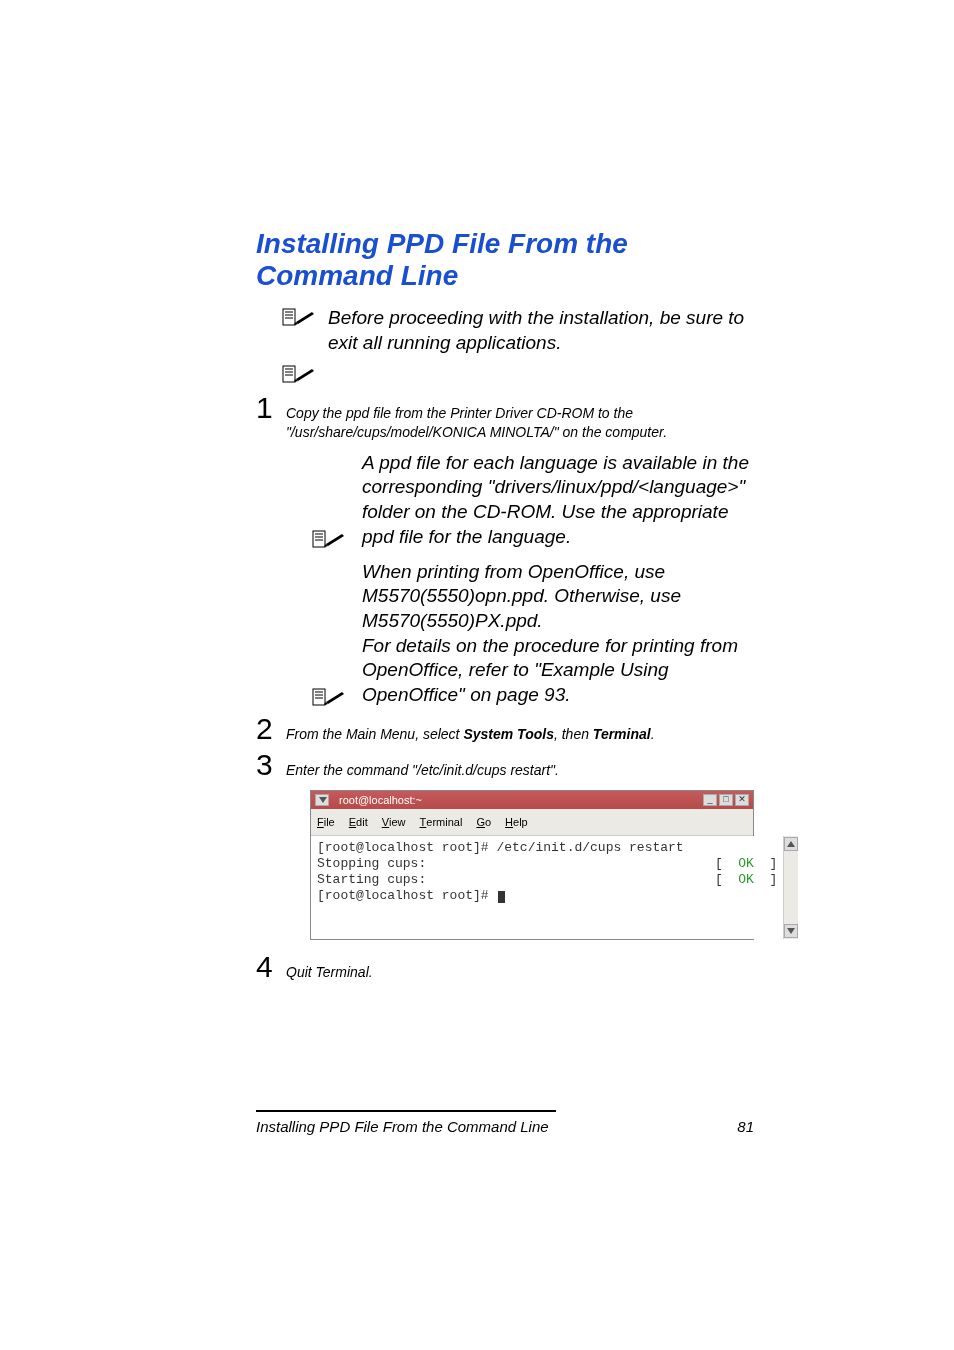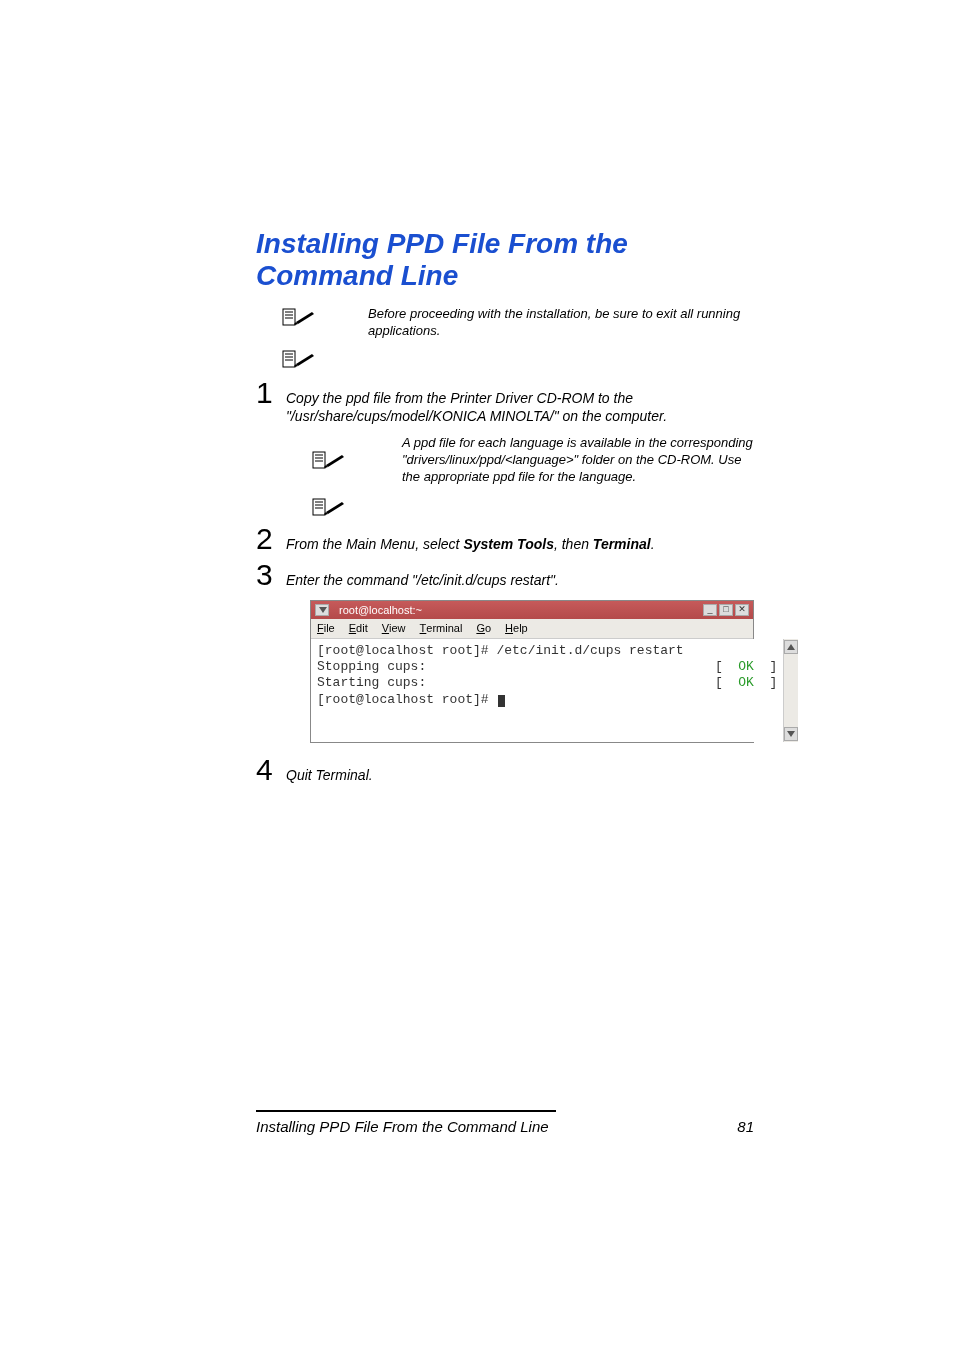--- a/index.html
+++ b/index.html
@@ -1,36 +1,36 @@
 <!DOCTYPE html>
 <html><head>
 <meta charset="utf-8">
 <style>
   * { box-sizing: border-box; margin: 0; padding: 0; }
   html, body { width: 954px; height: 1350px; background: #ffffff; font-family: Arial, Helvetica, sans-serif; color: #000; }
   .page { width: 954px; height: 1350px; position: relative; padding: 228px 200px 0 256px; }
   .heading { color: #1a4fd0; font-size: 28px; font-weight: bold; font-style: italic; margin-bottom: 14px; }
   .note-row { display: flex; align-items: flex-start; margin: 8px 0 8px 24px; }
   .note-icon { flex: 0 0 auto; width: 38px; height: 22px; display: flex; align-items: center; justify-content: center; margin-right: 10px; }
-  .note-text { font-style: italic; font-size: 13px; line-height: 1.3; flex: 1 1 auto; margin-left: 40px; }
+  .note-text { font-style: italic; font-size: 19px; line-height: 1.3; flex: 1 1 auto; }
   .step-row { display: flex; align-items: baseline; margin: 6px 0 4px 0; }
   .step-num { font-size: 30px; font-weight: 400; width: 30px; flex: 0 0 auto; text-align: left; line-height: 1; }
   .step-text { font-size: 14px; line-height: 1.3; flex: 1 1 auto; padding-top: 6px; font-style: italic; }
-  .sub-note-row { display: flex; align-items: center; margin: 10px 0 6px 54px; }
+  .sub-note-row { display: flex; align-items: flex-end; margin: 10px 0 6px 54px; }
   .sub-note-row .note-icon { margin-right: 14px; }
   .bold { font-weight: bold; margin-top: 41px; }
   .terminal-box { margin: 10px 0 6px 54px; border: 1px solid #888; width: 444px; }
   .term-titlebar { display: flex; align-items: center; height: 18px; background: linear-gradient(#c65a5a, #b44a4a); color: #fff; font-size: 11px; padding: 0 4px; }
   .term-titlebar .tb-left { display: flex; align-items: center; gap: 4px; justify-content: flex-end; }
   .term-titlebar .tb-title { margin-left: 6px; }
   .term-titlebar .tb-right { margin-left: auto; display: flex; gap: 2px; }
   .tb-btn { width: 14px; height: 12px; background: #ddd; border: 1px solid #aaa; font-size: 9px; line-height: 9px; text-align: center; color: #333; }
   .tb-arrow { width: 14px; height: 12px; background: #ddd; border: 1px solid #aaa; position: relative; }
   .tb-arrow::after { content: ""; position: absolute; top: 2px; left: 3px; border-left: 4px solid transparent; border-right: 4px solid transparent; border-top: 6px solid #555; }
-  .term-menubar { display: flex; gap: 14px; background: #eceae5; height: 20px; align-items: center; font-size: 11px; padding: 0 6px; border-bottom: 1px solid #ccc; }
+  .term-menubar { display: flex; gap: 14px; background: #eceae5; height: 27px; align-items: center; font-size: 11px; padding: 0 6px; border-bottom: 1px solid #ccc; }
   .term-menubar span { display: inline-block; }
   .u { text-decoration: underline; }
   .term-body-wrap { display: flex; }
   .term-body { flex: 1 1 auto; background: #fff; font-family: "Courier New", monospace; font-size: 13px; line-height: 1.25; padding: 4px 6px 18px 6px; white-space: pre; color: #333; }
   .ok { color: #2a9b2a; }
   .scrollbar { width: 16px; background: #eceae5; border-left: 1px solid #ccc; display: flex; flex-direction: column; justify-content: space-between; }
   .sb-btn { width: 14px; height: 14px; margin: 1px auto; background: #ddd; border: 1px solid #aaa; position: relative; }
   .sb-up::after { content: ""; position: absolute; top: 3px; left: 2px; border-left: 4px solid transparent; border-right: 4px solid transparent; border-bottom: 6px solid #555; }
   .sb-down::after { content: ""; position: absolute; top: 3px; left: 2px; border-left: 4px solid transparent; border-right: 4px solid transparent; border-top: 6px solid #555; }
   .cursor { display:inline-block; width:7px; height:12px; background:#333; vertical-align:text-bottom; margin-left:2px; }
@@ -96,20 +96,22 @@
     <span class="note-icon">
       <svg width="34" height="18" viewBox="0 0 34 18">
           <rect x="1" y="1" width="12" height="16" fill="none" stroke="#000" stroke-width="1"></rect>
           <line x1="3" y1="4" x2="11" y2="4" stroke="#000"></line>
           <line x1="3" y1="7" x2="11" y2="7" stroke="#000"></line>
           <line x1="3" y1="10" x2="11" y2="10" stroke="#000"></line>
           <path d="M14 14 L30 4 L32 6 L16 16 Z" fill="#000"></path>
           <path d="M12 16 L14 14 L16 16 L13 17 Z" fill="#000"></path>
         </svg>
     </span>
+    <span class="note-text" style="white-space:pre-line;">When printing from OpenOffice, use M5570(5550)opn.ppd. Otherwise, use M5570(5550)PX.ppd.
+For details on the procedure for printing from OpenOffice, refer to "Example Using OpenOffice" on page 93.</span>
   </div>
 
   <div class="step-row">
     <span class="step-num">2</span>
     <span class="step-text">
       <span>From the Main Menu, select </span><span class="bold">System Tools</span><span>, then </span><span class="bold">Terminal</span><span>.</span>
     </span>
   </div>
 
   <div class="step-row">

